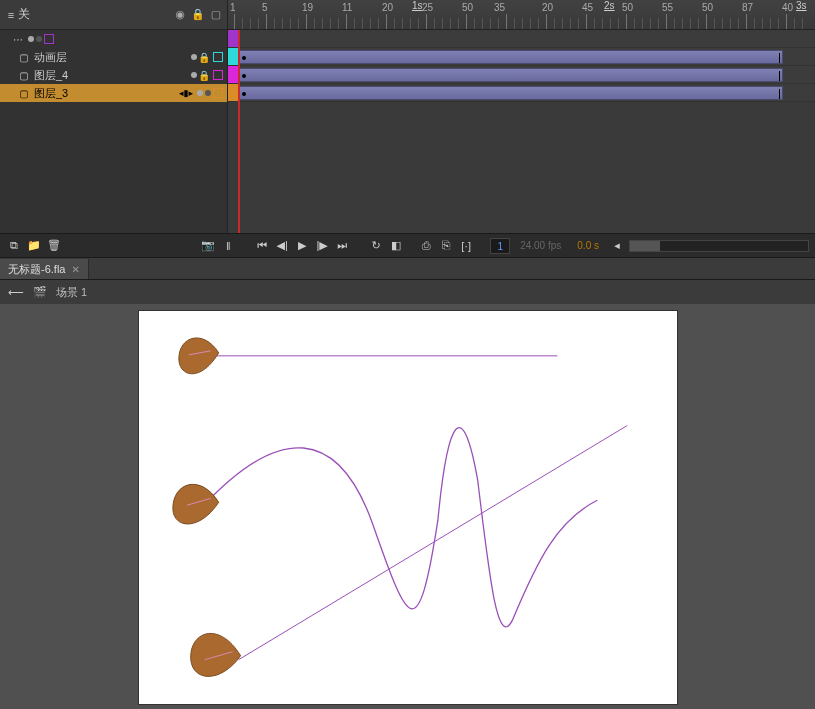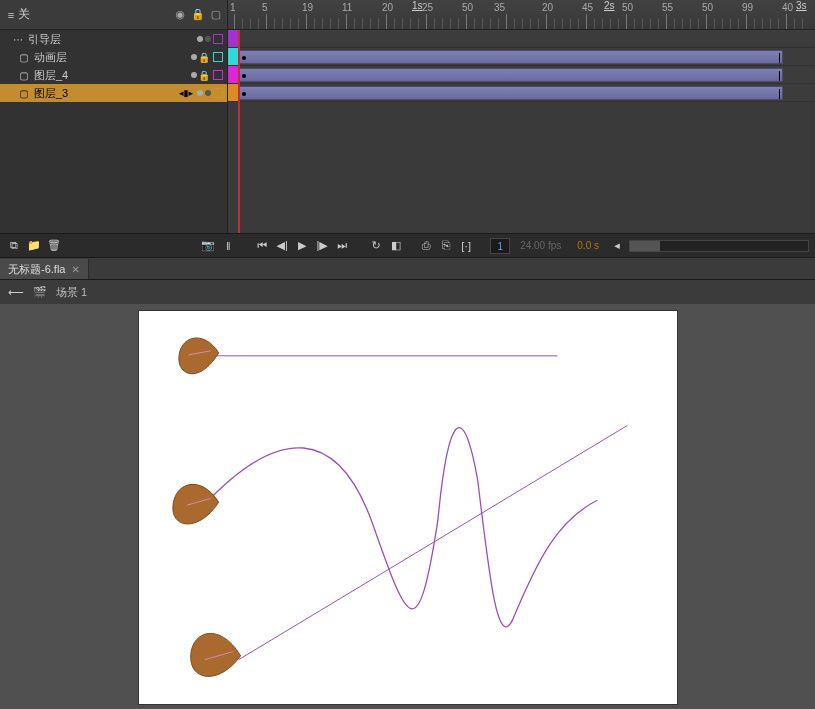--- a/index.html
+++ b/index.html
@@ -328,41 +328,40 @@
           <div class="tick" style="left: 454px;"></div>
           <div class="tick" style="left: 462px;"></div>
           <div class="tick" style="left: 470px;"></div>
           <div class="tick major" style="left: 478px;"></div>
           <div class="tick-label" style="left: 478px;">50</div>
           <div class="tick" style="left: 486px;"></div>
           <div class="tick" style="left: 494px;"></div>
           <div class="tick" style="left: 502px;"></div>
           <div class="tick" style="left: 510px;"></div>
           <div class="tick major" style="left: 518px;"></div>
-          <div class="tick-label" style="left: 518px;">99</div>
+          <div class="tick-label" style="left: 518px;">87</div>
           <div class="tick" style="left: 526px;"></div>
           <div class="tick" style="left: 534px;"></div>
           <div class="tick" style="left: 542px;"></div>
           <div class="tick" style="left: 550px;"></div>
           <div class="tick major" style="left: 558px;"></div>
           <div class="tick-label" style="left: 558px;">40</div>
           <div class="tick" style="left: 566px;"></div>
           <div class="tick" style="left: 574px;"></div>
           <div class="sec-label" style="left: 184px;">1s</div>
           <div class="sec-label" style="left: 376px;">2s</div>
           <div class="sec-label" style="left: 568px;">3s</div>
         </div>
     </div>
   </div>
 
   <div class="layers-body">
     <div class="layer-list" id="layer-list">
         <div class="layer-row guide">
           <span class="layer-icon">⋯</span>
-          <span class="layer-name">引导层</span>
           <span class="layer-dots">
             <span class="dot on"></span>
             <span class="dot"></span>
             <span class="outline-sq" style="border-color:#a135c9"></span>
           </span>
         </div>
         <div class="layer-row">
           <span class="layer-icon">▢</span>
           <span class="layer-name">动画层</span>
           <span class="layer-dots">

